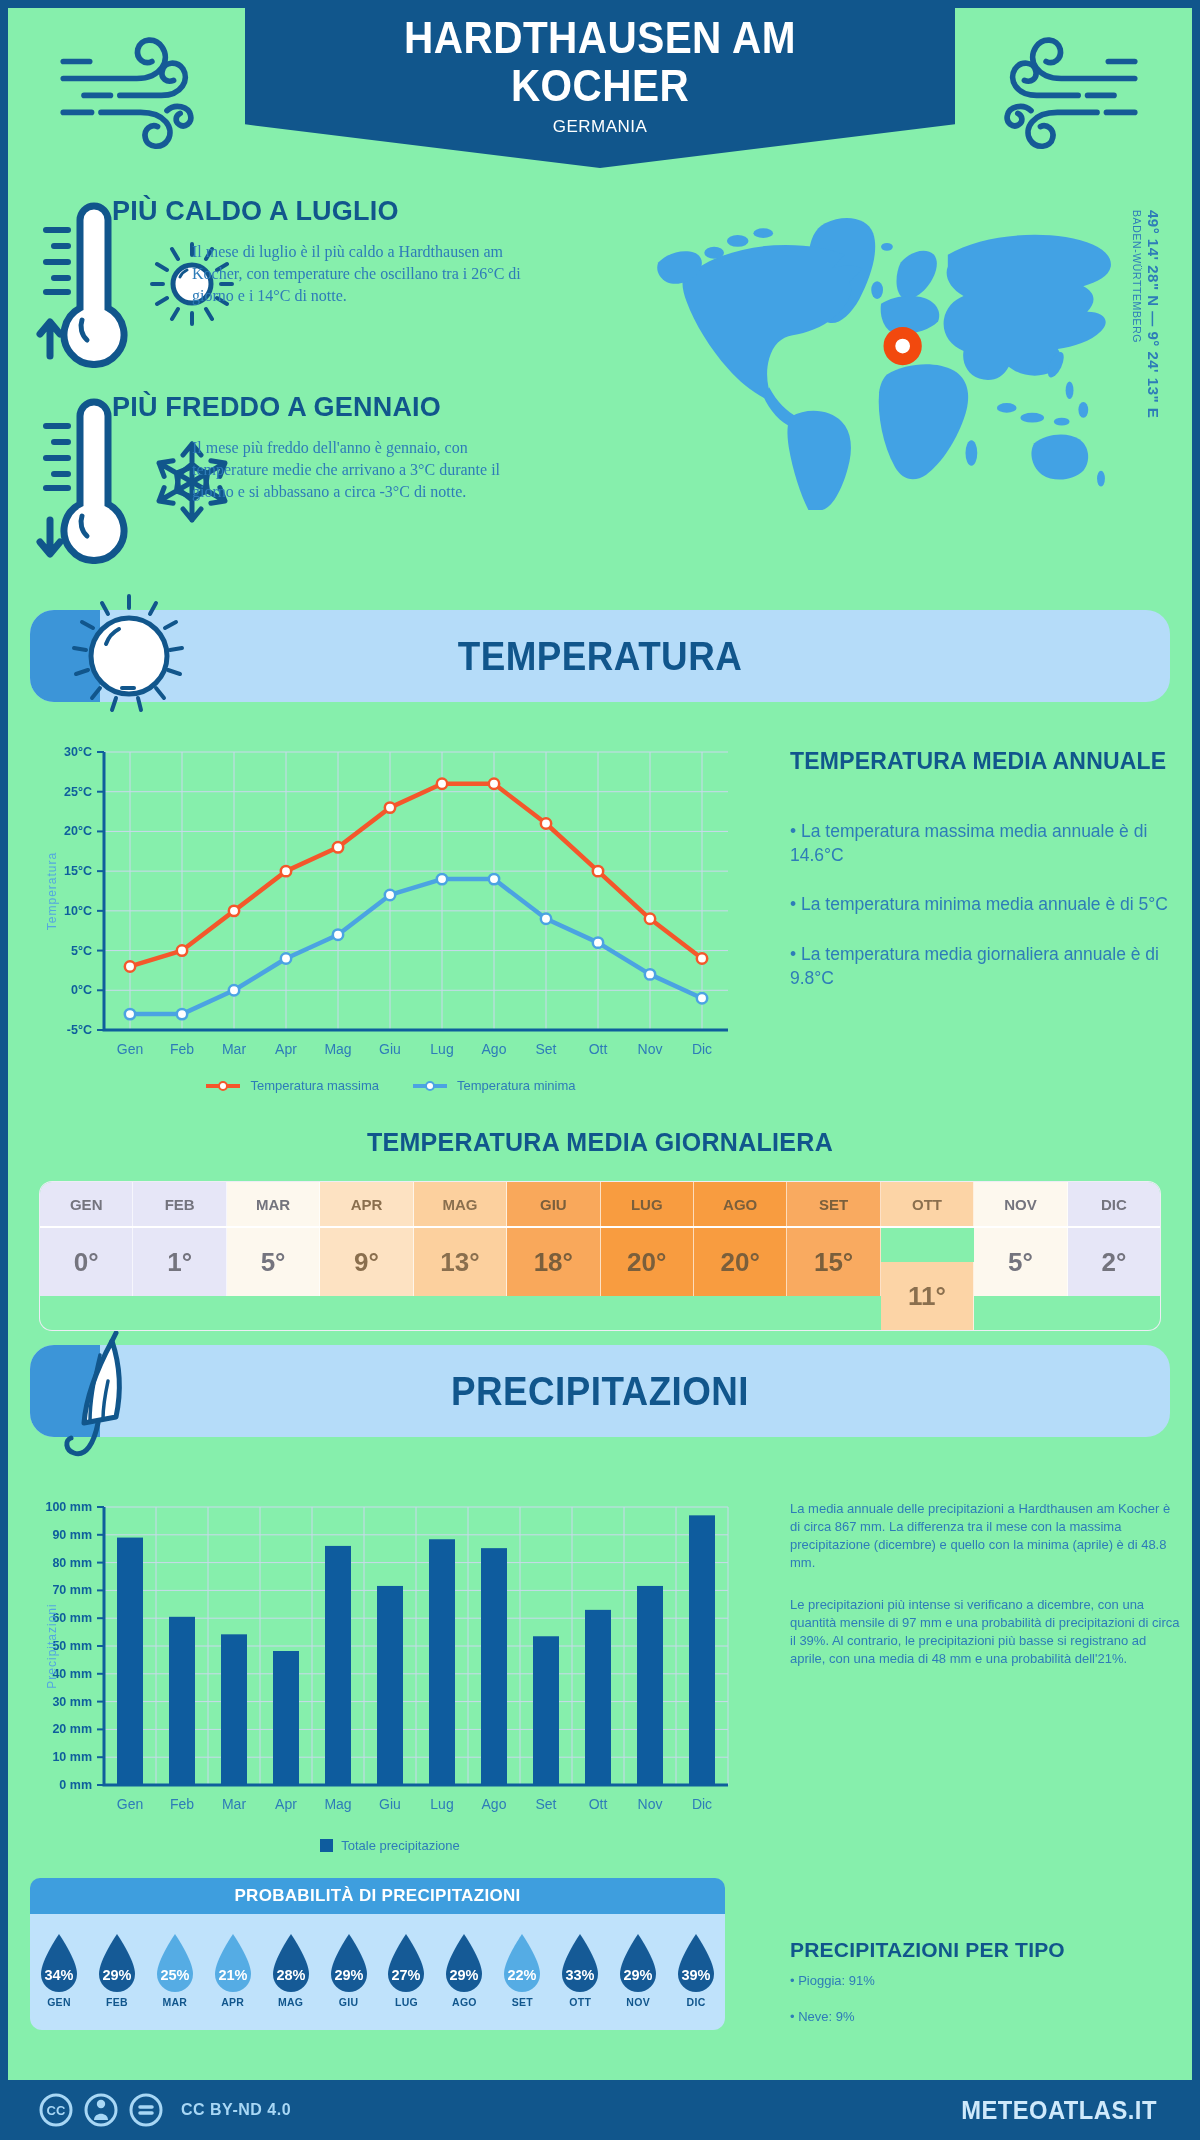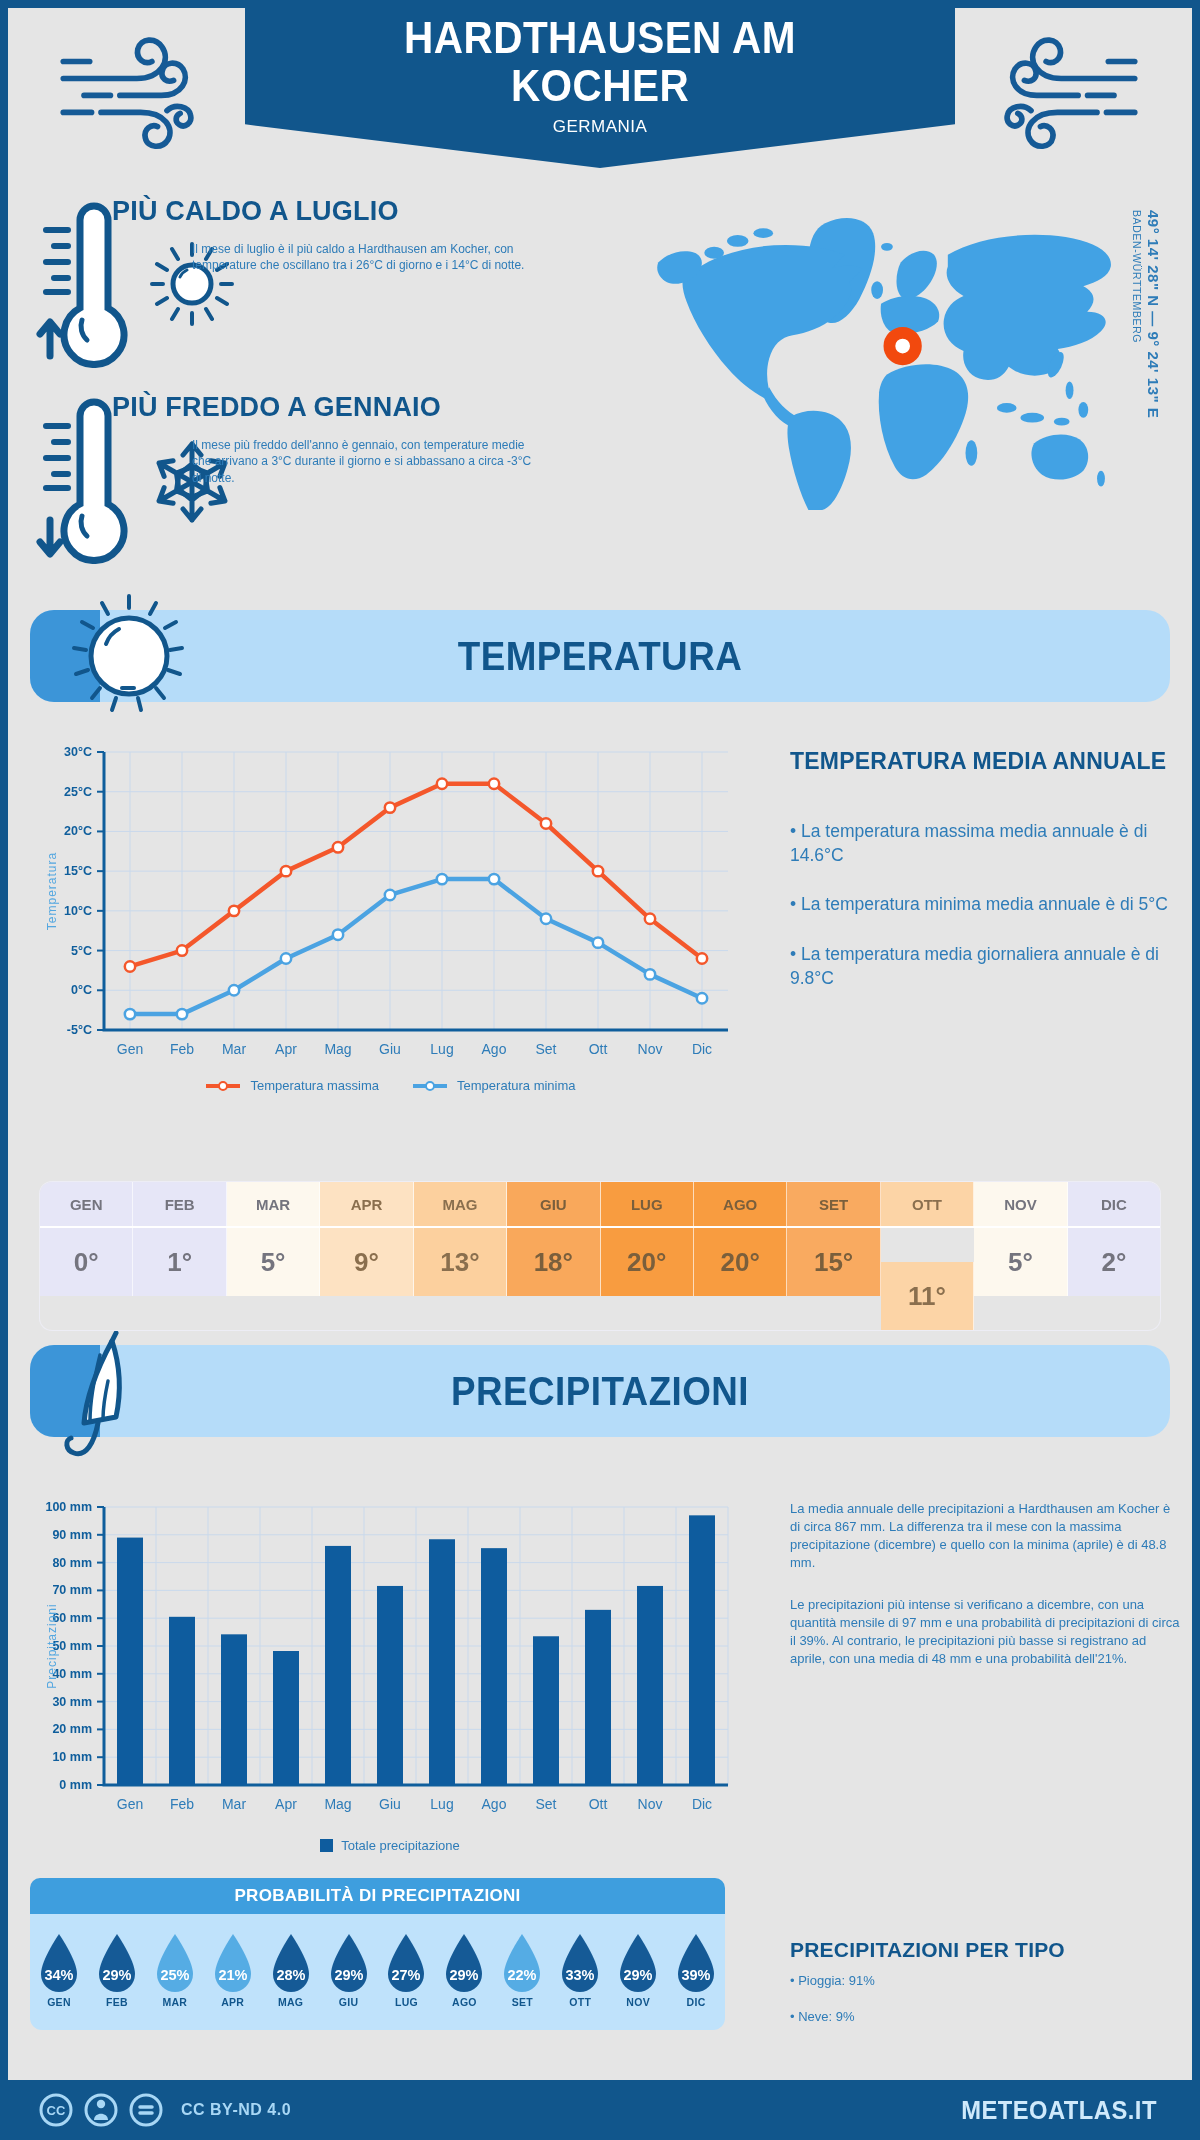--- a/index.html
+++ b/index.html
@@ -1,31 +1,31 @@
 <!DOCTYPE html>
 <html><head>
 <meta charset="utf-8">
 <style>
   html,body{margin:0;padding:0;background:#fff;}
-  #page{position:relative;width:1200px;height:2140px;background:#e5e5e5;
+  #page{position:relative;width:1200px;height:2140px;background:#86efac;
         box-shadow:inset 0 0 0 8px #11568c;font-family:"Liberation Sans",sans-serif;overflow:hidden;}
   svg text{font-family:"Liberation Sans",sans-serif;}
 
   
   .top-banner{position:absolute;left:245px;top:0;width:710px;height:168px;background:#11568c;
               clip-path:polygon(0 0,100% 0,100% 74%,50% 100%,0 74%);text-align:center;color:#fff;}
   .top-banner h1{margin:0 auto;padding-top:14px;width:480px;font-size:45px;line-height:1.07;
                  letter-spacing:.5px;transform:scaleX(.9);font-weight:bold;}
   .top-banner .subtitle{margin-top:7px;font-size:17px;letter-spacing:.5px;}
   .wind{position:absolute;top:20px;}
   .wind.left{left:48px;} .wind.right{left:995px;transform:scaleX(-1);}
 
   
   .hl-head{position:absolute;font-size:27px;font-weight:bold;color:#11568c;letter-spacing:.2px;}
-  .hl-text{position:absolute;width:345px;font-size:12px;line-height:1.36;color:#2e7cb8;}
+  .hl-text{position:absolute;width:345px;font-size:16px;line-height:1.36;color:#2e7cb8;font-family:Liberation Serif, serif;}
 
   
   .coords{position:absolute;left:990px;top:338px;width:300px;height:44px;transform:rotate(90deg);
           color:#2e7cb8;}
   .coords .line1{font-size:15px;font-weight:bold;letter-spacing:.5px;}
   .coords .line2{font-size:10.5px;letter-spacing:.6px;margin-top:2px;}
 
   
   .section-banner{position:absolute;left:30px;width:1140px;height:92px;background:#b5dcf9;border-radius:24px;}
   .sb-square{position:absolute;left:0;top:0;width:70px;height:92px;background:#3c95d8;border-radius:24px 0 0 24px;}
@@ -280,20 +280,21 @@
       </div>
     </div>
 
   <div class="side-head" style="left:790px;top:748px">TEMPERATURA MEDIA ANNUALE</div>
   <div id="annual-bullets" class="side-list" style="left:790px;top:820px">
       <p>• La temperatura massima media annuale è di 14.6°C</p>
       <p>• La temperatura minima media annuale è di 5°C</p>
       <p>• La temperatura media giornaliera annuale è di 9.8°C</p>
     </div>
 
+  <div class="center-head" style="top:1128px">TEMPERATURA MEDIA GIORNALIERA</div>
   <div id="temp-table" class="temp-table">
       <div class="row head">
         <div class="cell" style="background: rgb(230, 230, 247); color: rgb(116, 116, 126);">GEN</div>
         <div class="cell" style="background: rgb(230, 230, 247); color: rgb(116, 116, 126);">FEB</div>
         <div class="cell" style="background: rgb(253, 248, 238); color: rgb(116, 116, 126);">MAR</div>
         <div class="cell" style="background: rgb(253, 226, 194); color: rgb(138, 111, 78);">APR</div>
         <div class="cell" style="background: rgb(252, 208, 158); color: rgb(138, 111, 78);">MAG</div>
         <div class="cell" style="background: rgb(249, 168, 91); color: rgb(122, 95, 60);">GIU</div>
         <div class="cell" style="background: rgb(248, 156, 64); color: rgb(122, 95, 60);">LUG</div>
         <div class="cell" style="background: rgb(248, 156, 64); color: rgb(122, 95, 60);">AGO</div>

